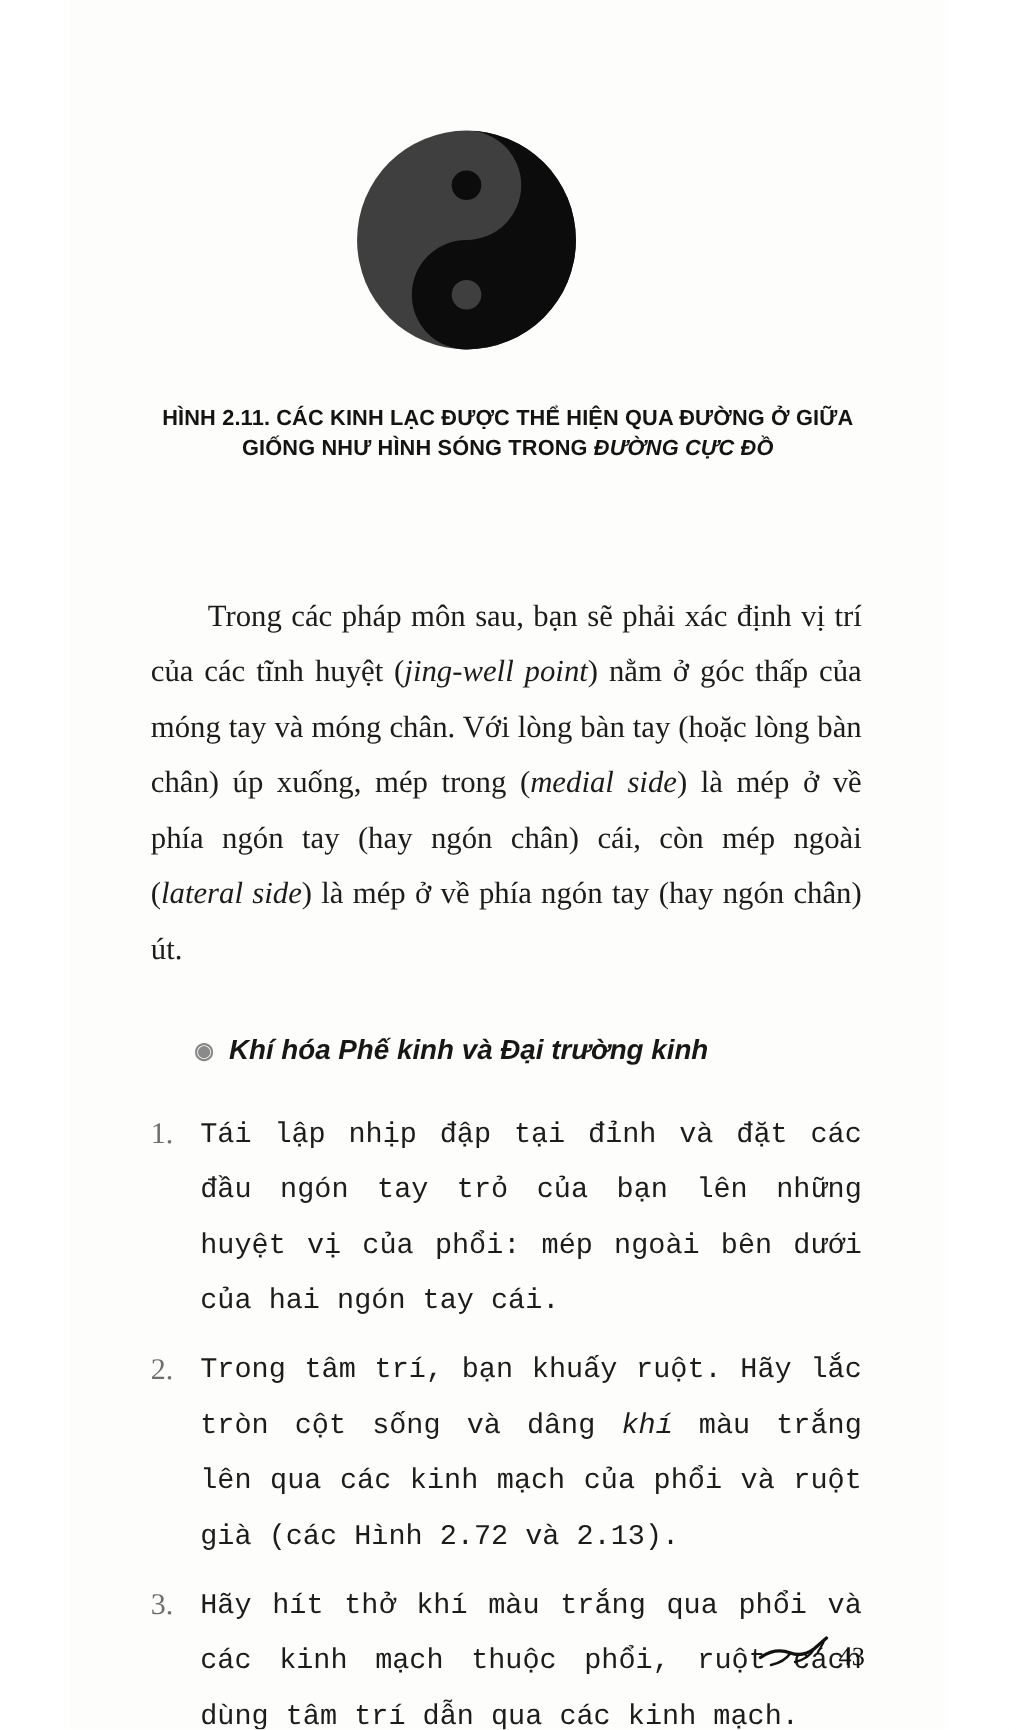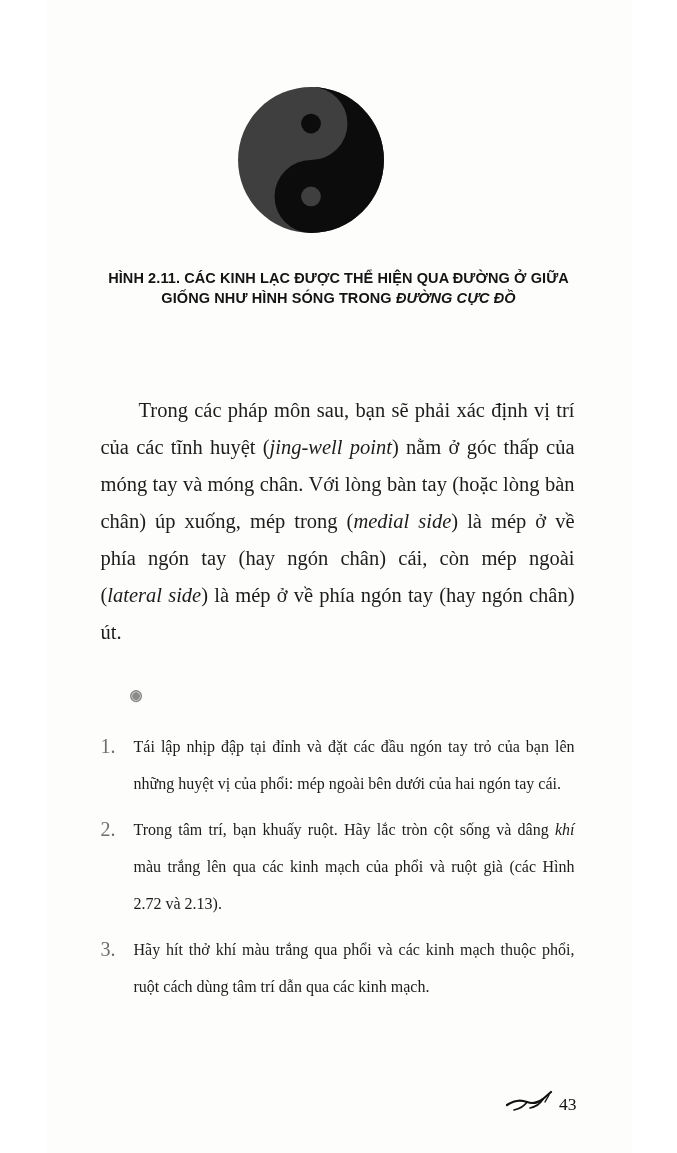--- a/index.html
+++ b/index.html
@@ -65,23 +65,24 @@
     margin-bottom: 9px;
   }
   .step-num {
     flex: 0 0 33px;
     font-size: 20px;
     line-height: 37px;
     color: #6e6e6e;
   }
   .step-body {
     flex: 1 1 auto;
-    font-size: 16px;
+    font-size: 19px;
     line-height: 37px;
     text-align: justify;
+    font-family: Liberation Mono, monospace;
   }
   .step-body .italic { font-style: italic; }
   .footer {
     position: absolute;
     right: 55px;
     bottom: 40px;
     display: flex;
     align-items: flex-end;
     gap: 4px;
   }
@@ -109,20 +110,21 @@
     <span>HÌNH 2.11. CÁC KINH LẠC ĐƯỢC THỂ HIỆN QUA ĐƯỜNG Ở GIỮA</span><br>
     <span>GIỐNG NHƯ HÌNH SÓNG TRONG </span><span class="italic">ĐƯỜNG CỰC ĐỒ</span>
   </div>
 
   <p class="body-par">
     <span>Trong các pháp môn sau, bạn sẽ phải xác định vị trí của các tĩnh huyệt (</span><span class="italic">jing-well point</span><span>) nằm ở góc thấp của móng tay và móng chân. Với lòng bàn tay (hoặc lòng bàn chân) úp xuống, mép trong (</span><span class="italic">medial side</span><span>) là mép ở về phía ngón tay (hay ngón chân) cái, còn mép ngoài (</span><span class="italic">lateral side</span><span>) là mép ở về phía ngón tay (hay ngón chân) út.</span>
   </p>
 
   <div class="section-heading">
     <span class="bullet">◉</span>
+    <span>Khí hóa Phế kinh và Đại trường kinh</span>
   </div>
 
   <div class="steps">
 
     <div class="step">
       <span class="step-num">1.</span>
       <div class="step-body">
         <span>Tái lập nhịp đập tại đỉnh và đặt các đầu ngón tay trỏ của bạn lên những huyệt vị của phổi: mép ngoài bên dưới của hai ngón tay cái.</span>
       </div>
     </div>

